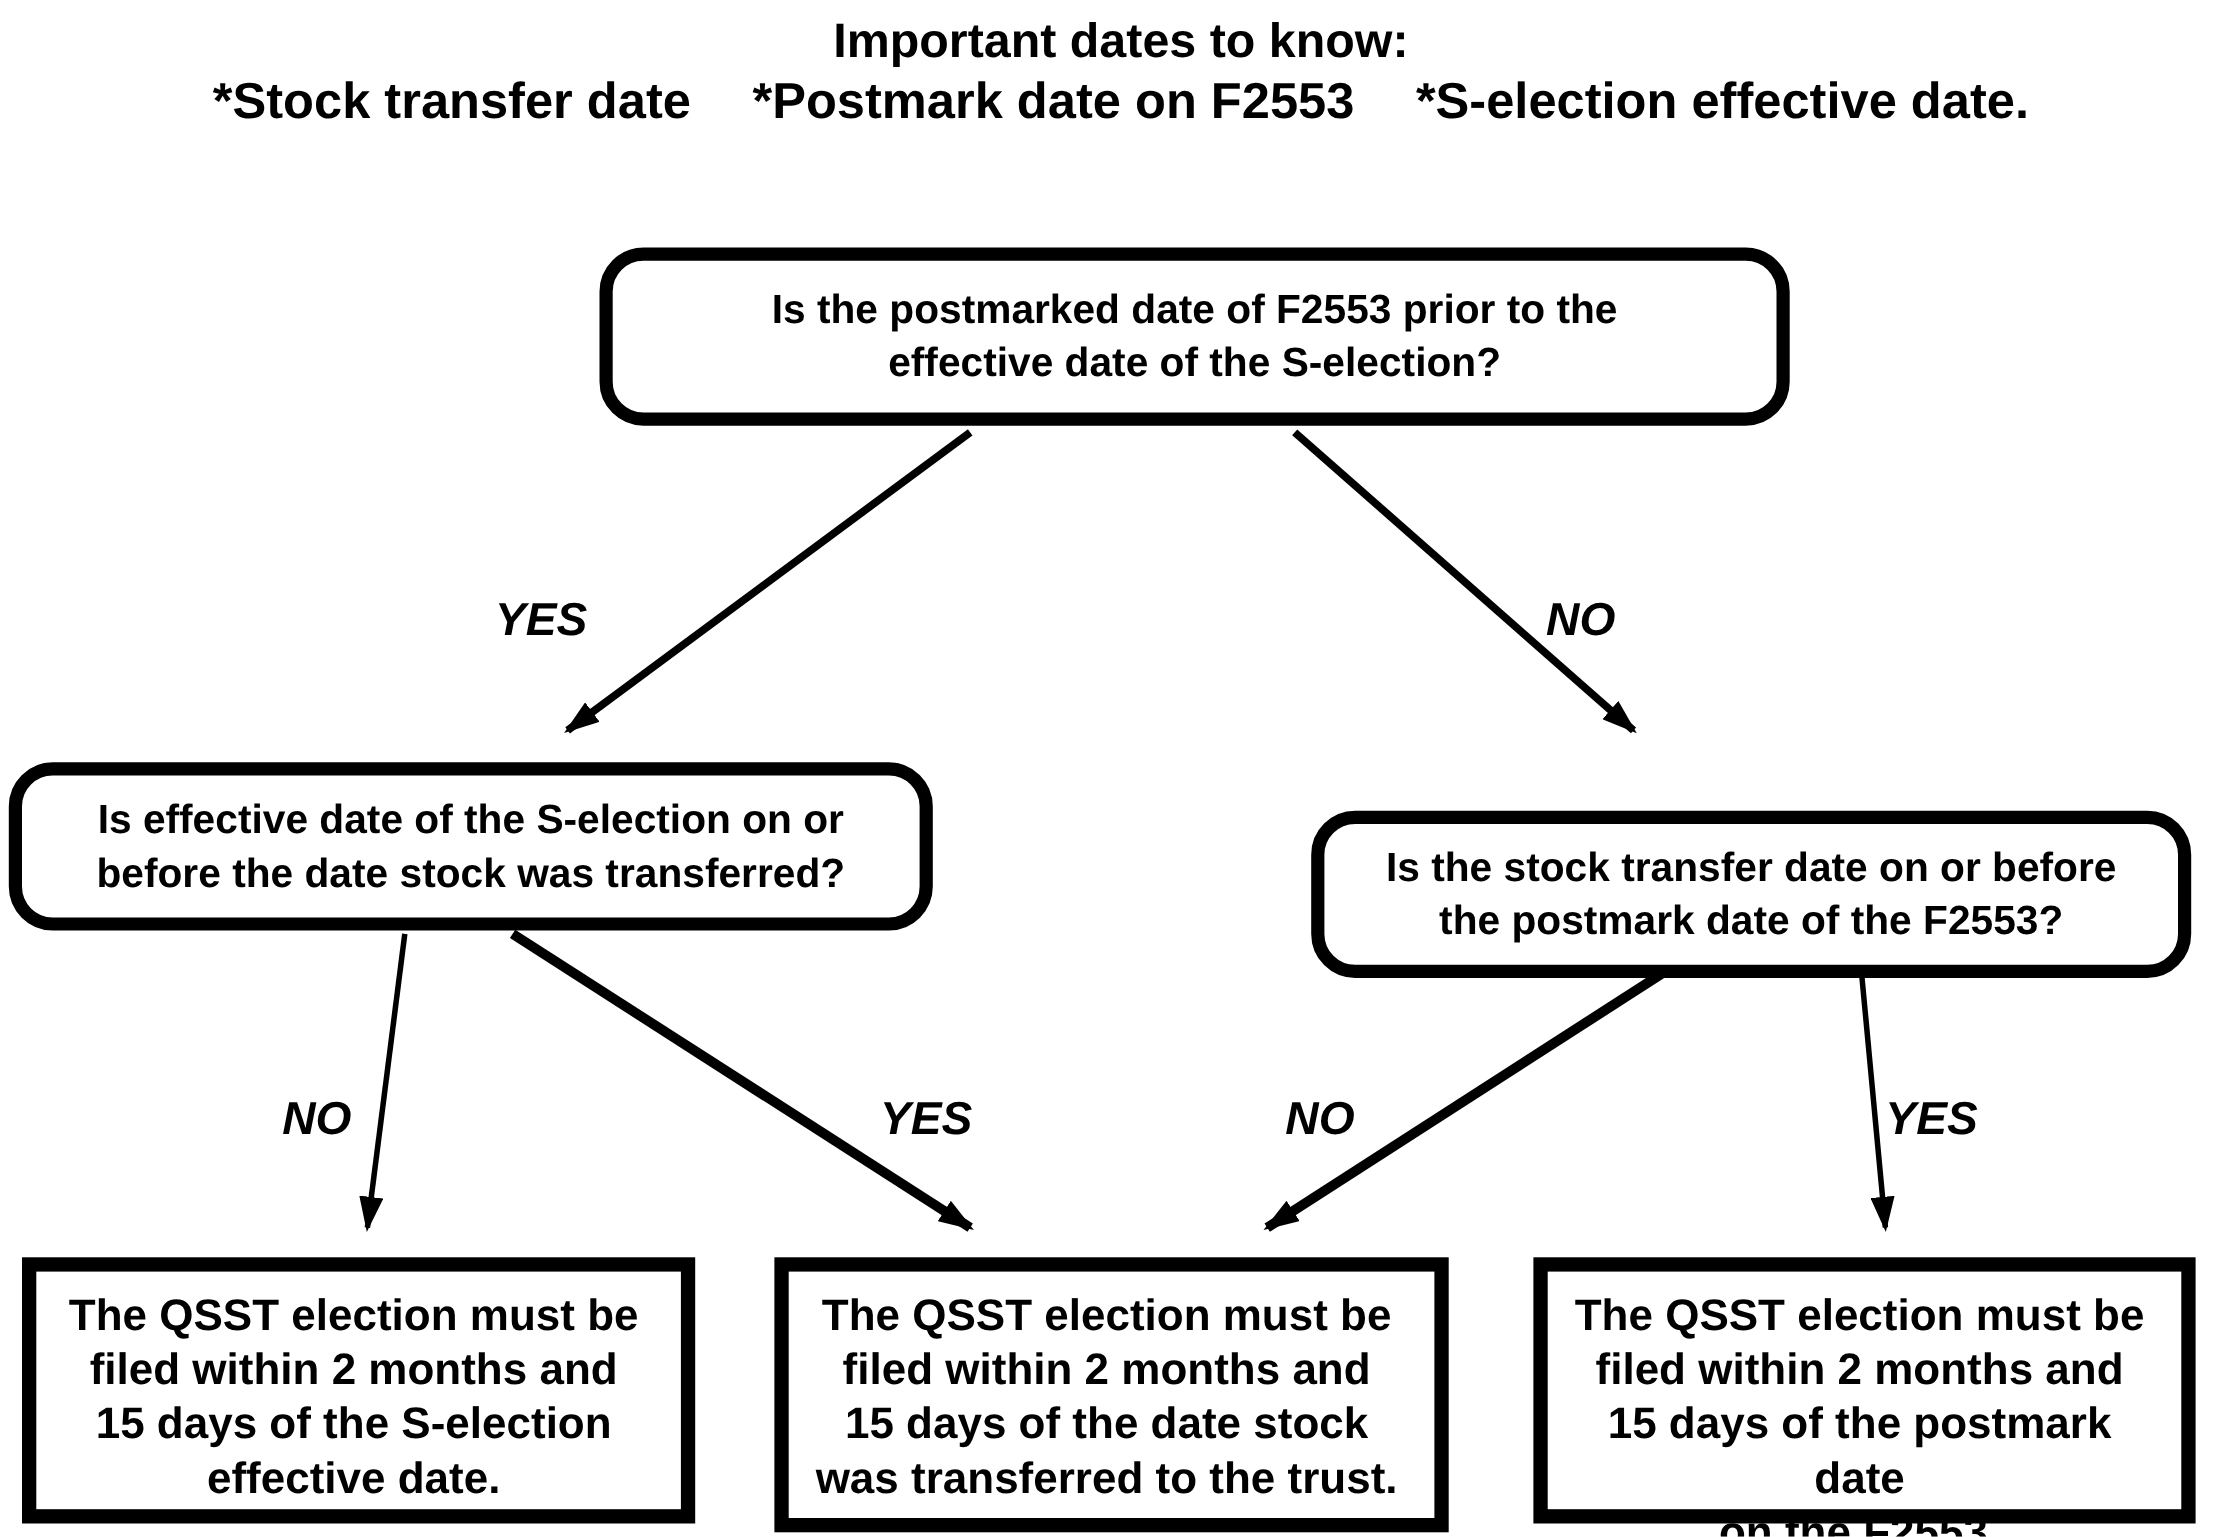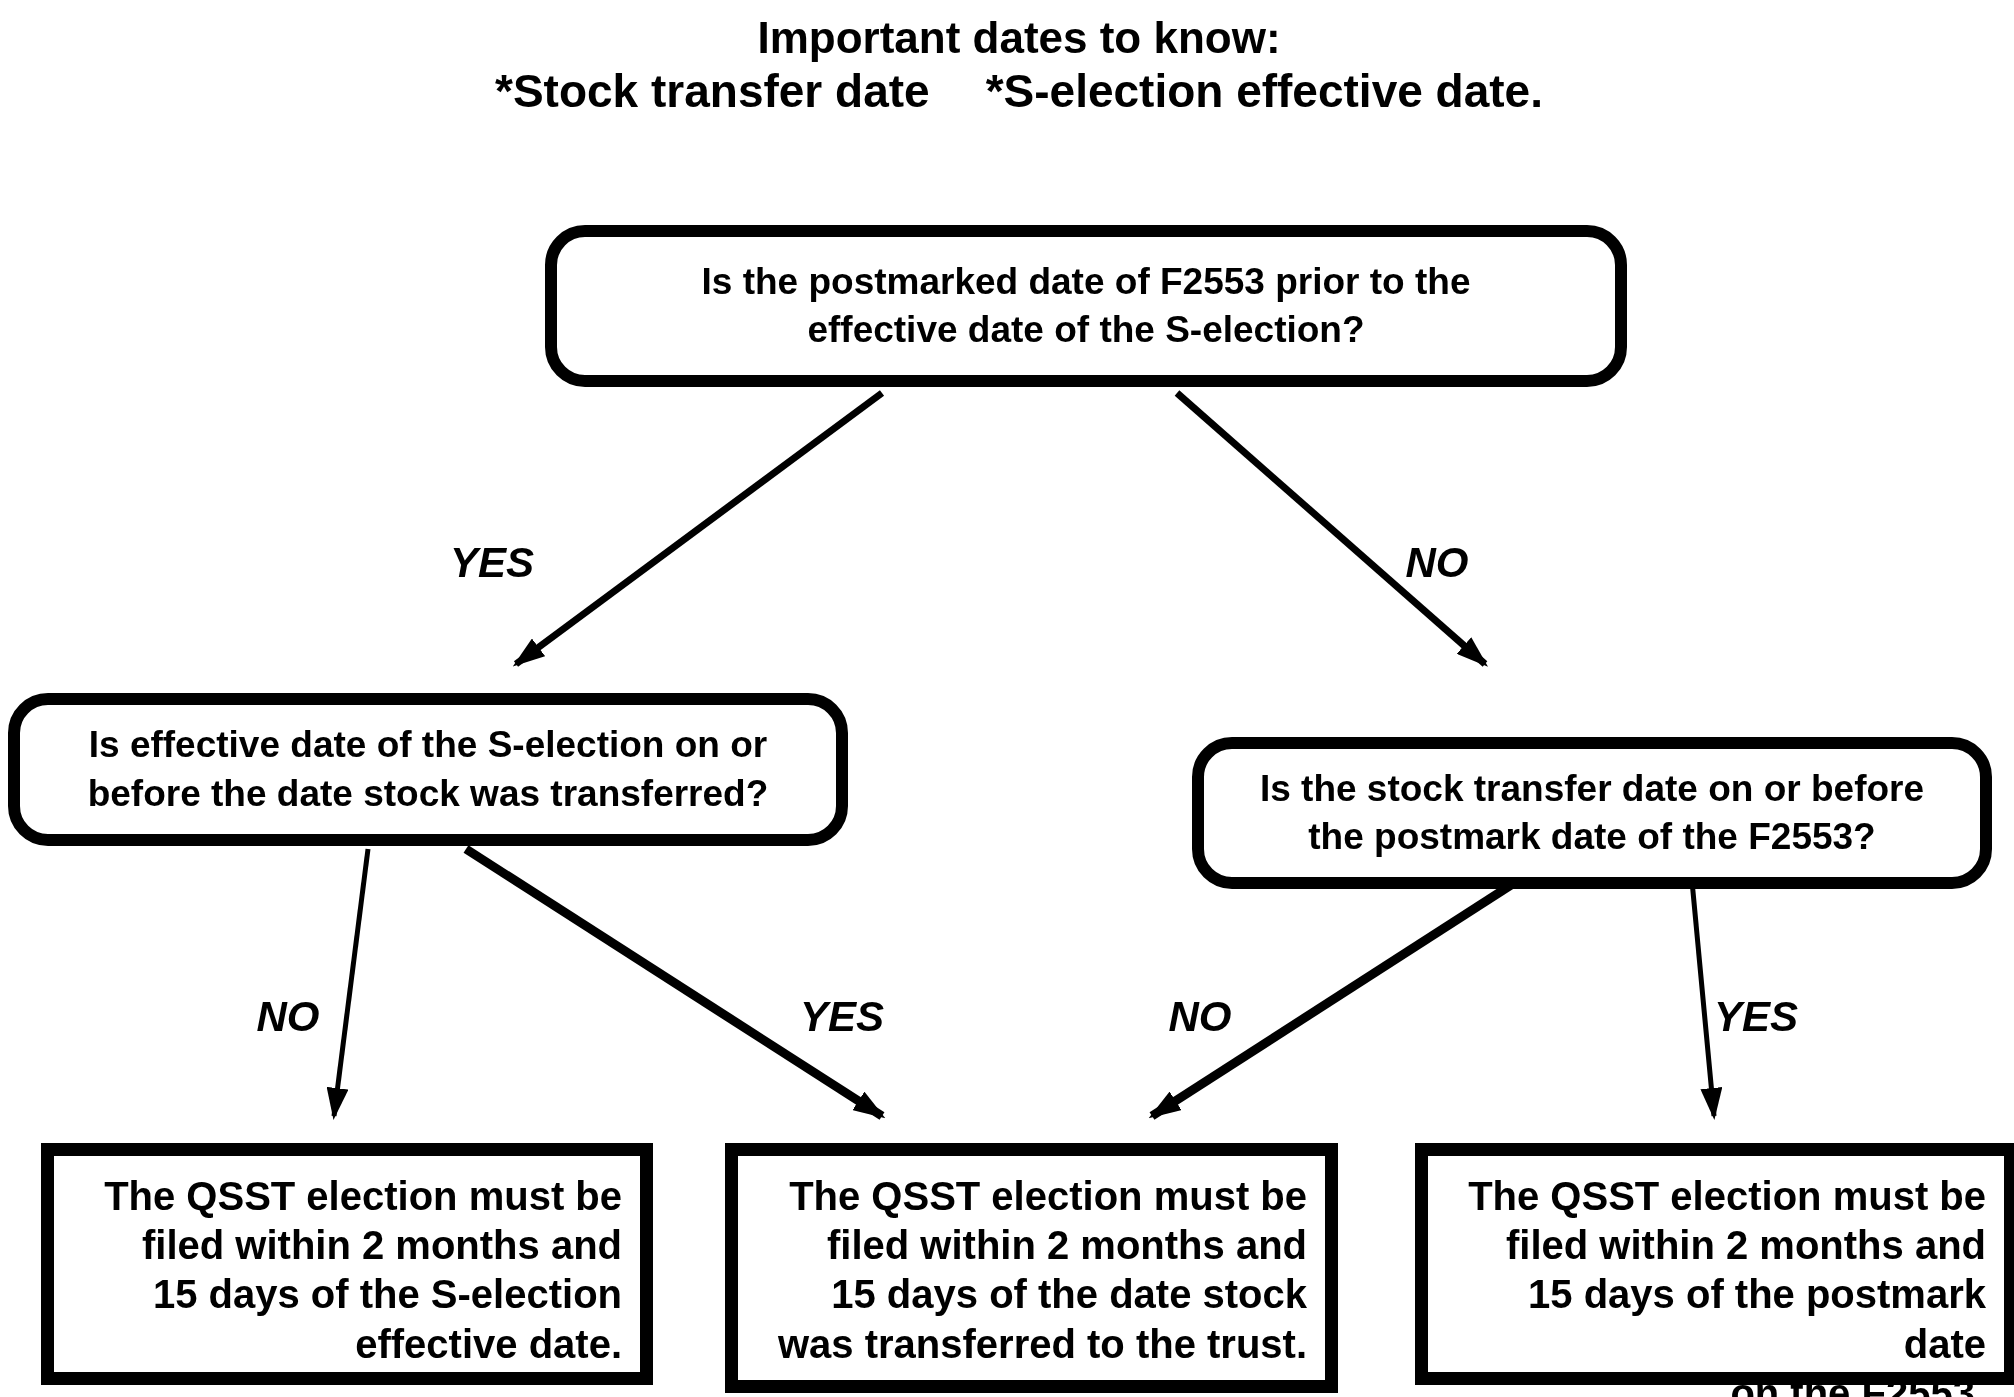--- a/index.html
+++ b/index.html
@@ -62,23 +62,22 @@
 
   
   .outcome-box {
     position: absolute;
     box-sizing: border-box;
     border: 13px solid #000000;
     background: #ffffff;
     font-size: 40px;
     line-height: 1.23;
     white-space: pre-line;
-    text-align: right;
+    text-align: center;
     padding: 16px 18px 10px 9px;
-    margin-left: 21px;
   }
   #outcome-left   { left: 20px;   top: 1143px; width: 612px; height: 242px; }
   #outcome-middle { left: 704px;  top: 1143px; width: 613px; height: 250px; }
   #outcome-right  { left: 1394px; top: 1143px; width: 602px; height: 242px; }
 
   
   .branch-label {
     position: absolute;
     transform: translate(-50%, -50%);
     font-size: 42px;
@@ -105,20 +104,21 @@
 </style>
 </head>
 <body>
 
 <div id="canvas">
 
   <div class="header">
     <div class="header-title">Important dates to know:</div>
     <div class="header-legend">
       <span>*Stock transfer date</span>
+      <span>*Postmark date on F2553</span>
       <span>*S-election effective date.</span>
     </div>
   </div>
 
   <svg id="arrow-layer" width="2014" height="1397" viewBox="0 0 2014 1397">
     <defs>
       <marker id="ah" markerUnits="userSpaceOnUse" markerWidth="32" markerHeight="22" refX="28" refY="11" orient="auto">
         <path d="M0,0 L32,11 L0,22 z" fill="#000000"></path>
       </marker>
     </defs>

